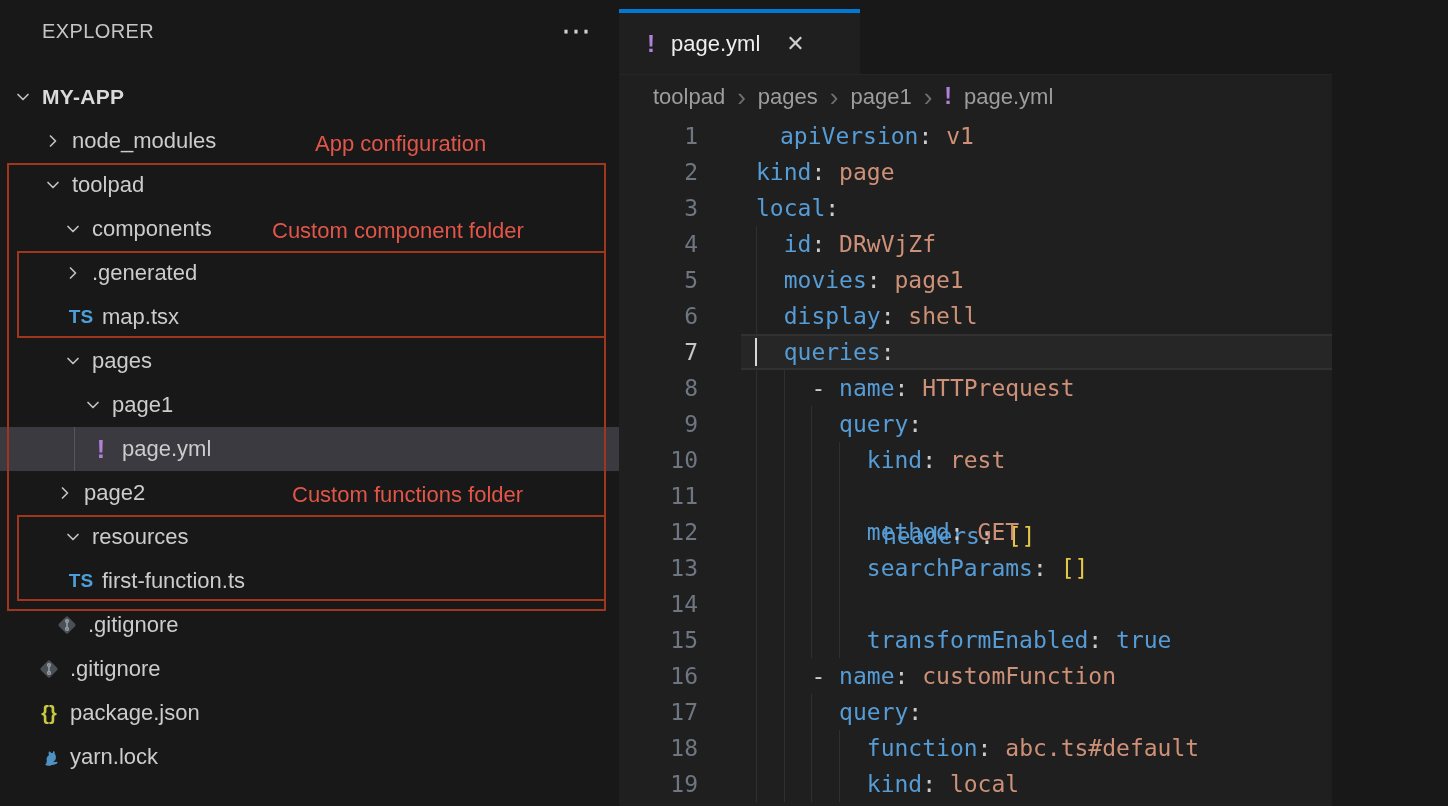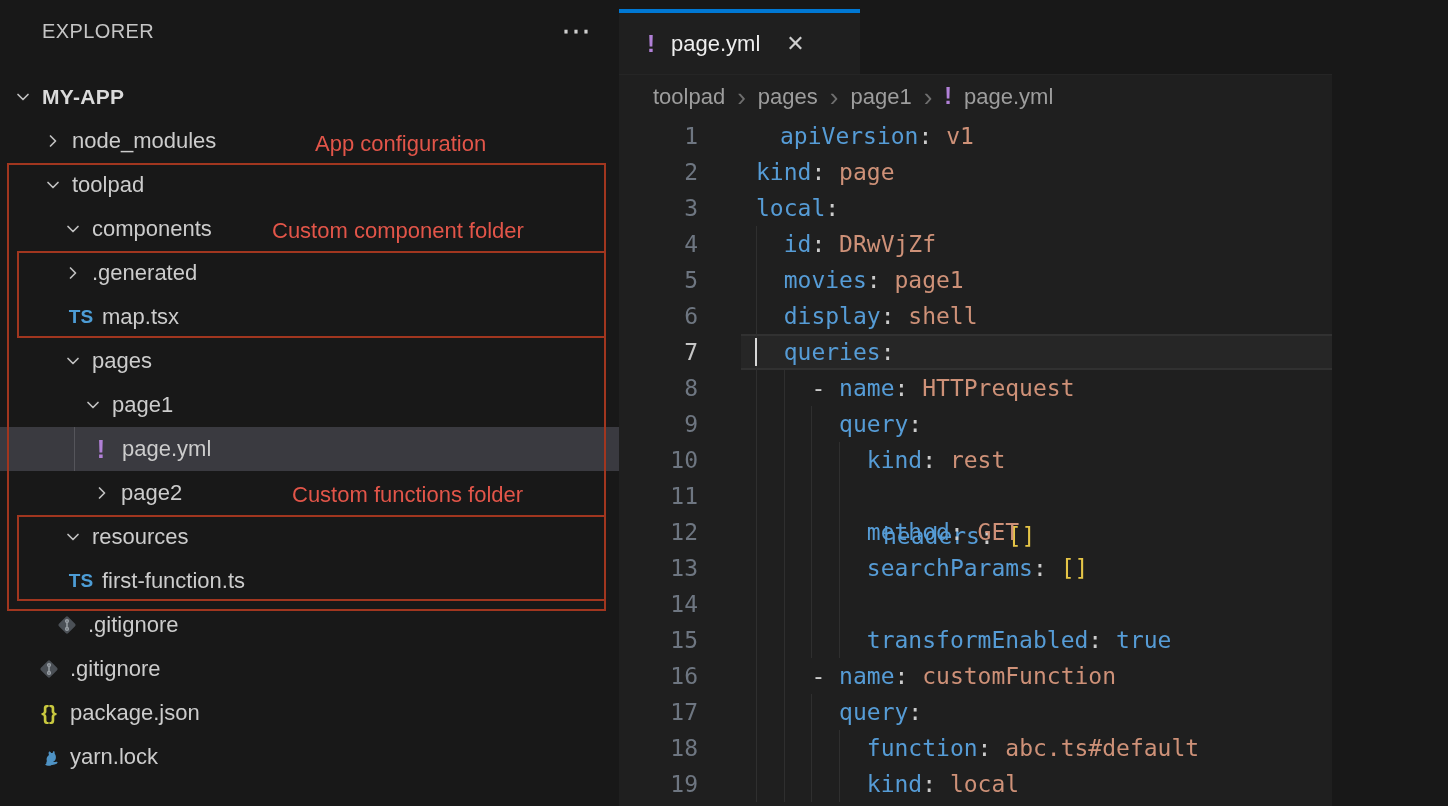--- a/index.html
+++ b/index.html
@@ -150,21 +150,21 @@
             </svg>
           </span>
           <span class="tlabel">page1</span>
         </div>
         <div class="trow selected" style="padding-left: 86px;">
           <span class="ficon">
             <span class="icon-warn">!</span>
           </span>
           <span class="tlabel">page.yml</span>
         </div>
-        <div class="trow" style="padding-left: 91px;">
+        <div class="trow" style="padding-left: 42px; margin-left: 12px;">
           <span class="chev">
             <svg viewBox="0 0 20 20">
               <path d="M7.5 5 L12.5 10 L7.5 15"></path>
             </svg>
           </span>
           <span class="tlabel">page2</span>
         </div>
         <div class="trow" style="padding-left: 62px;">
           <span class="chev">
             <svg viewBox="0 0 20 20">

